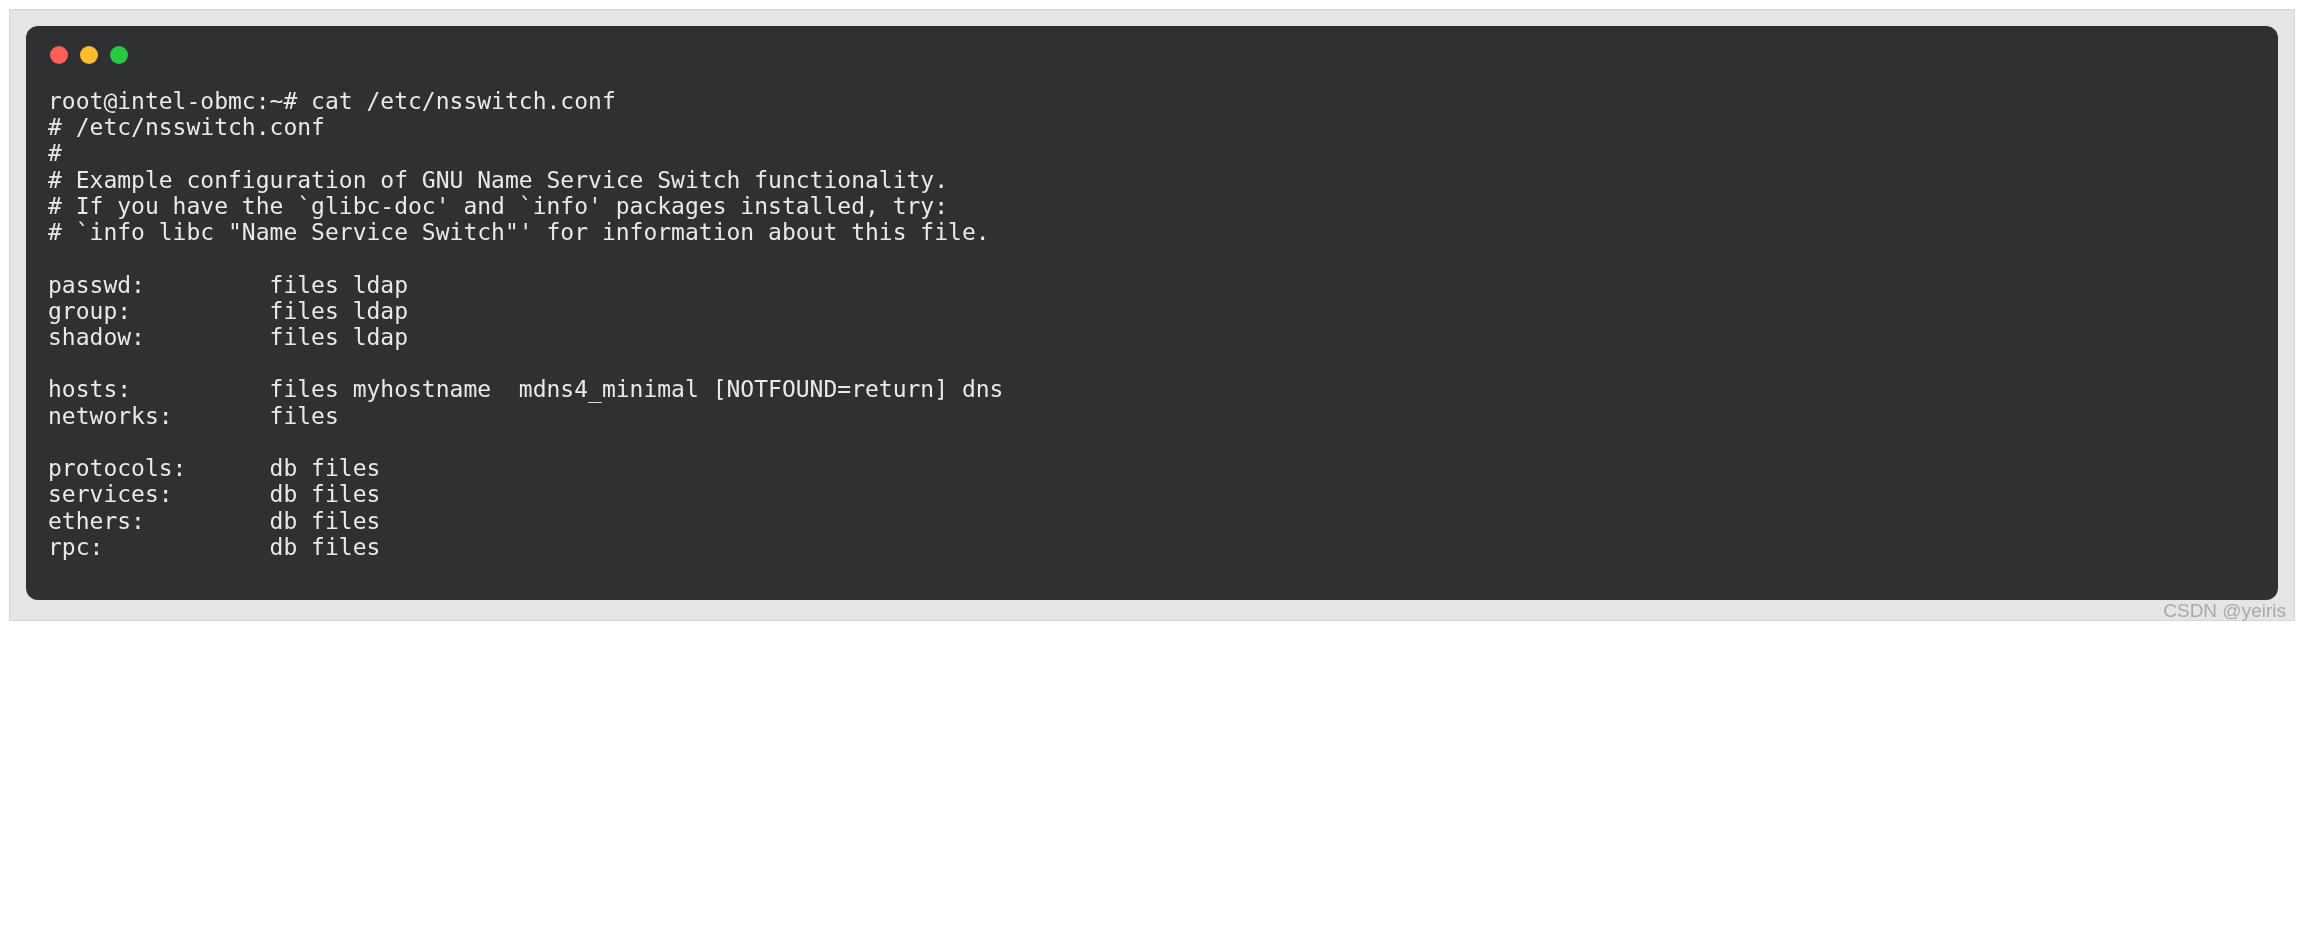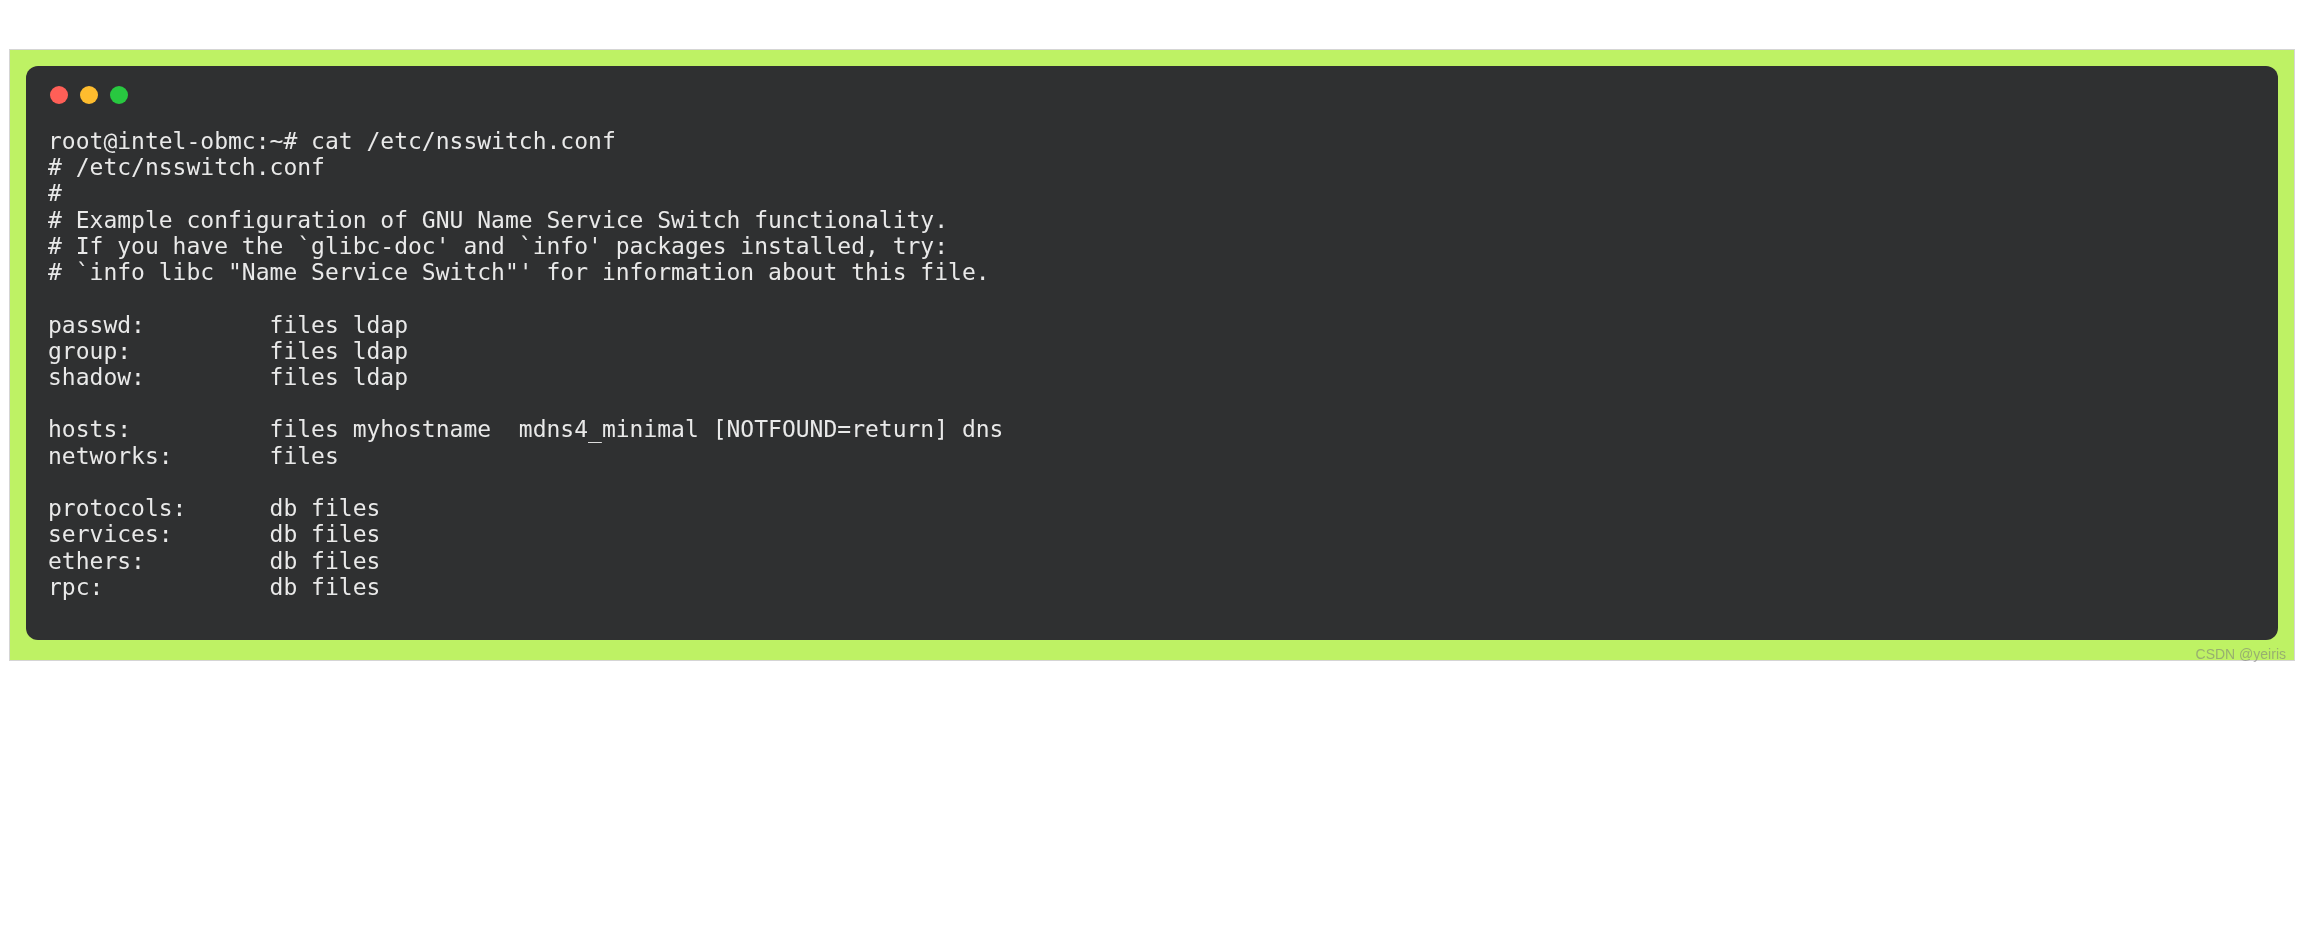--- a/index.html
+++ b/index.html
@@ -6,23 +6,22 @@
     body {
       background: #ffffff;
       padding: 9px;
       font-family: ui-monospace, 'SF Mono', Menlo, Monaco, Consolas, monospace;
       width: 2304px;
       height: 934px;
     }
     .frame {
       border: 1px solid #d5d5d5;
       padding: 16px 16px 20px 16px;
-      background: #bef264;
+      background: #e5e5e5;
       position: relative;
-      margin-top: 40px;
     }
     .terminal {
       background: #2f3031;
       border-radius: 12px;
       padding: 18px 22px 40px 22px;
       min-height: 570px;
     }
     .traffic-lights {
       display: flex;
       gap: 12px;
@@ -43,21 +42,21 @@
       line-height: 1.14;
       white-space: pre;
       font-family: ui-monospace, 'SF Mono', Menlo, Monaco, Consolas, monospace;
       letter-spacing: 0px;
     }
     .watermark {
       position: absolute;
       bottom: -2px;
       right: 8px;
       font-family: Arial, sans-serif;
-      font-size: 14px;
+      font-size: 19px;
       color: rgba(120,120,120,0.55);
     }
   </style>
 </head>
 <body>
 
 <div class="frame">
   <div class="terminal">
     <div class="traffic-lights">
       <div class="dot red"></div>

